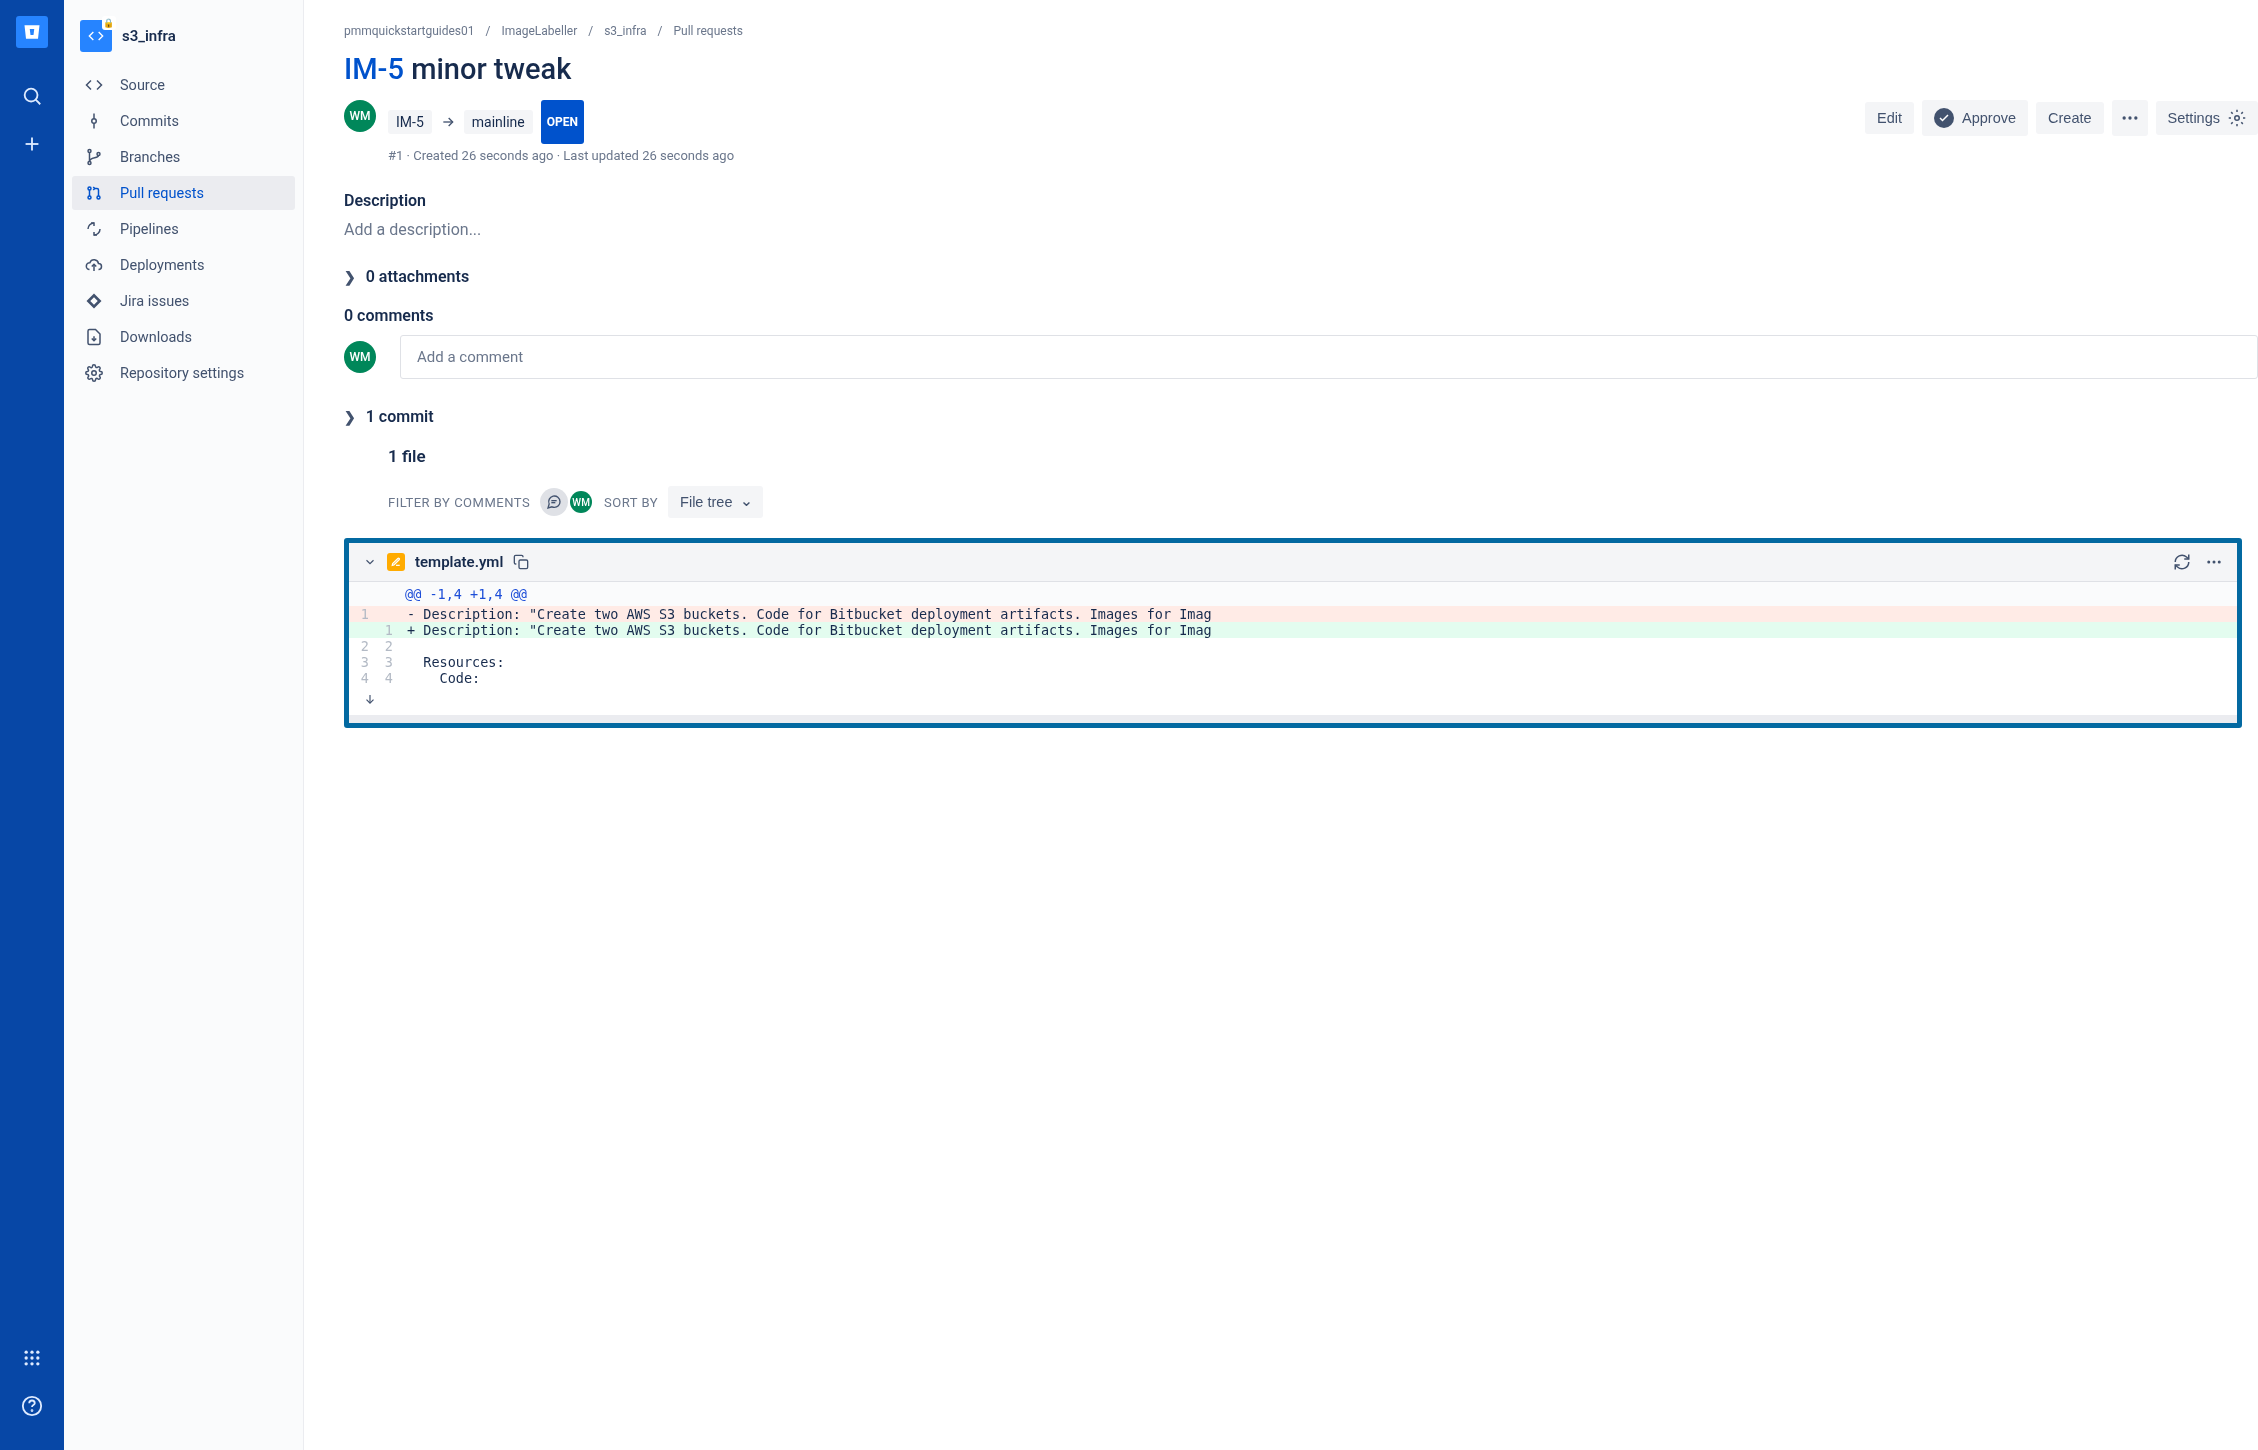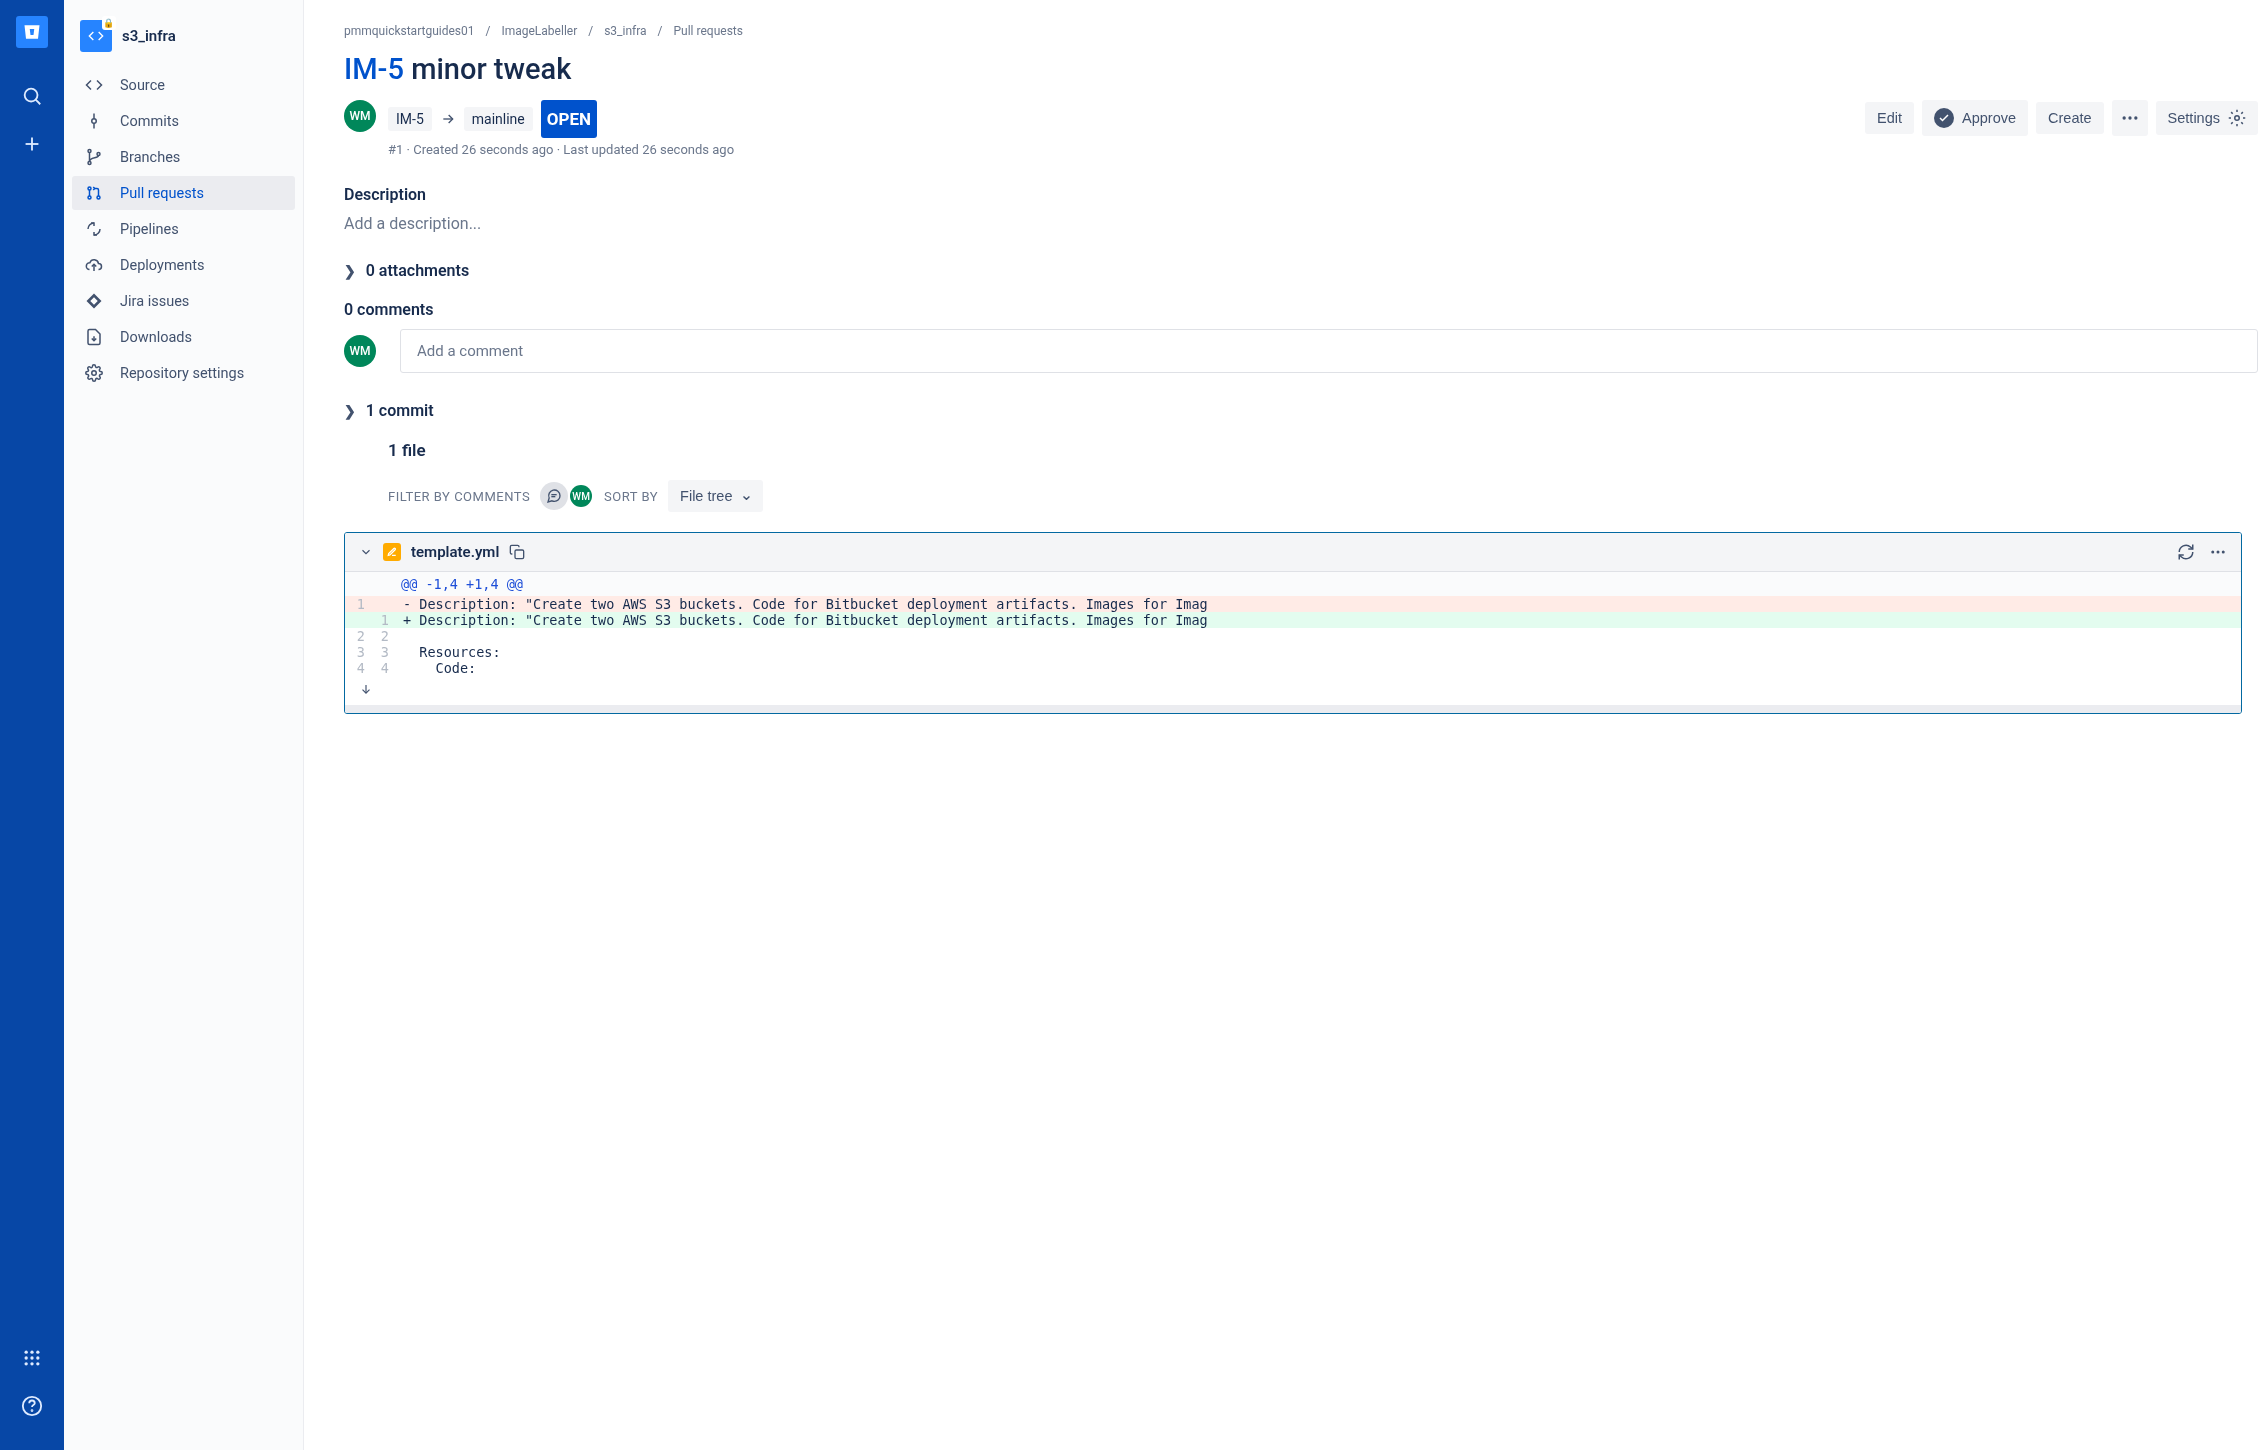--- a/index.html
+++ b/index.html
@@ -124,23 +124,23 @@
 .branch-row { display: flex; align-items: center; gap: 8px; }
 .branch-tag {
   background: #F4F5F7;
   padding: 4px 8px;
   border-radius: 3px;
   font-size: 14px;
 }
 .open-lozenge {
   background: #0052CC;
   color: #fff;
-  font-size: 17px;
+  font-size: 12px;
   font-weight: 700;
-  padding: 9px 6px;
+  padding: 15px 6px;
   border-radius: 3px;
 }
 .meta-text { color: #6B778C; font-size: 13px; margin-top: 4px; }
 .action-row {
   margin-left: auto;
   display: flex; gap: 8px; align-items: center;
 }
 .btn {
   background: #F4F5F7;
   border: none;
@@ -224,21 +224,21 @@
 .sort-wrap { position: relative; }
 .sort-wrap::after {
   content: "⌄";
   position: absolute;
   right: 10px; top: 5px;
   pointer-events: none;
   color: #42526E;
   font-size: 16px;
 }
 .diff-panel {
-  border: 1px solid #0369a1;
+  border: 5px solid #0369a1;
   border-radius: 3px;
   margin-right: 16px;
   overflow: hidden;
 }
 .diff-header {
   display: flex; align-items: center;
   padding: 10px 14px;
   background: #F4F5F7;
   border-bottom: 1px solid #DFE1E6;
   gap: 10px;

